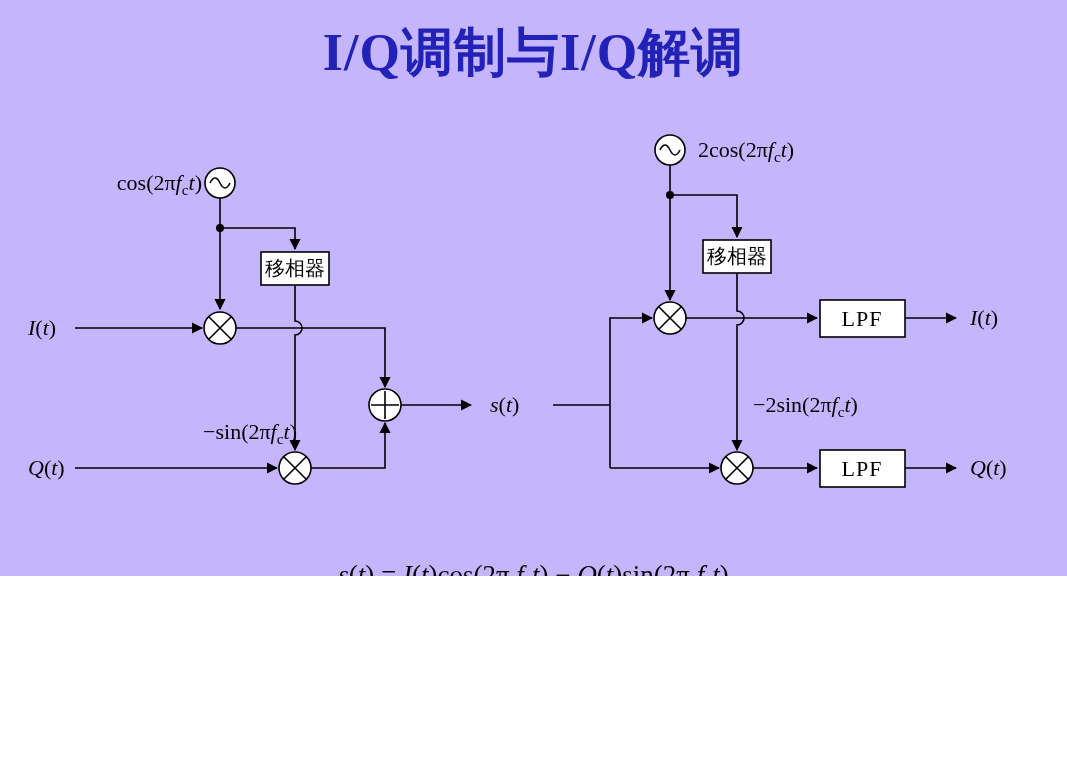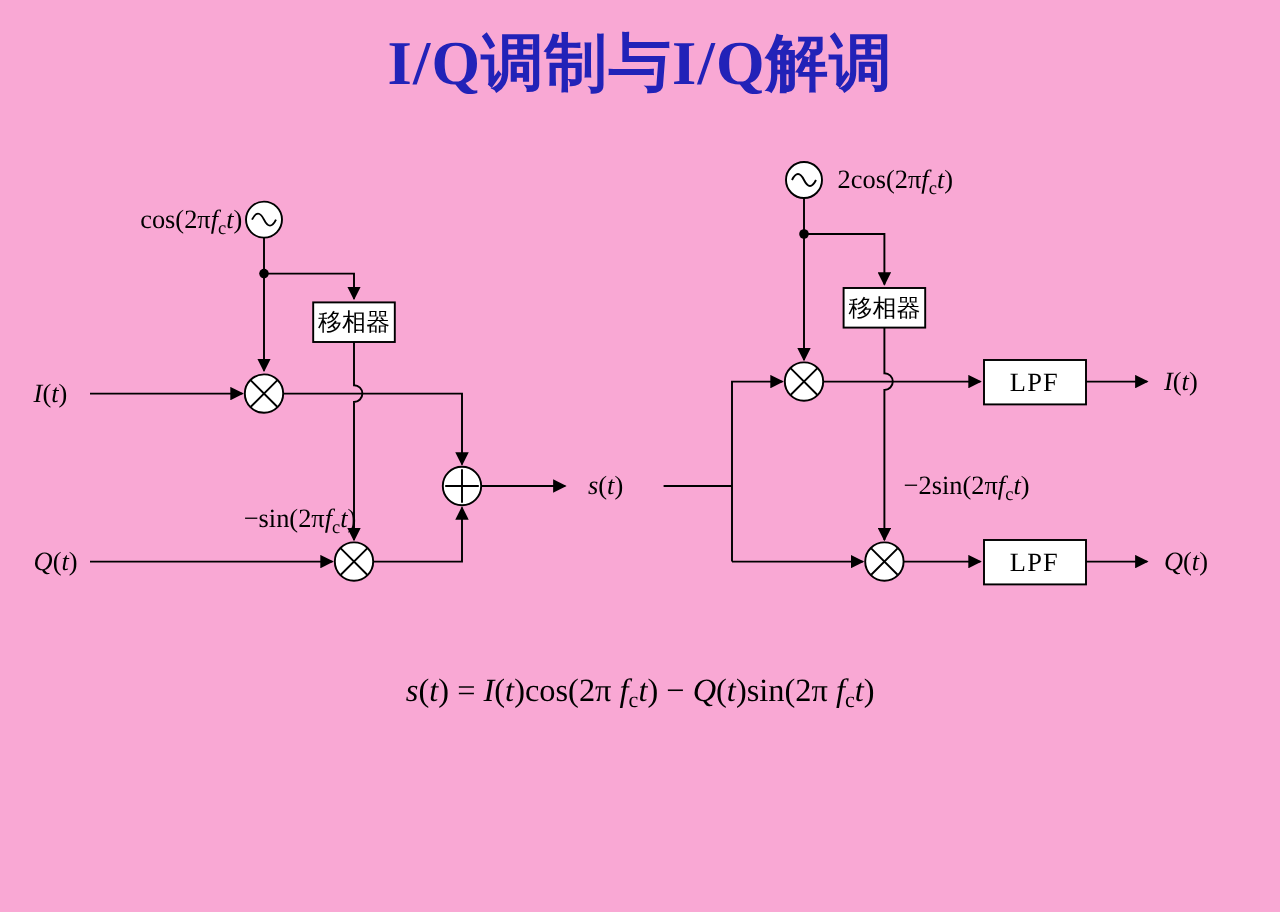--- a/index.html
+++ b/index.html
@@ -1,18 +1,18 @@
 <!DOCTYPE html>
 <html><head>
 <meta charset="utf-8">
 <style>
   * { margin:0; padding:0; box-sizing:border-box; }
   html,body { background:#ffffff; }
   body { width:1067px; height:760px; font-family:"Liberation Serif", serif; color:#000; }
-  .page { position:relative; width:1067px; height:760px; background:#f9a8d4; overflow:hidden; }
+  .page { position:relative; width:1067px; height:576px; background:#c4b5fd; overflow:hidden; }
   .title {
     position:absolute; top:18px; left:0; width:100%;
     text-align:center; font-weight:bold; font-size:52px; letter-spacing:1px;
     color:#2222b8; font-family:"Liberation Serif", serif;
   }
   svg.diagram { position:absolute; top:0; left:0; }
   svg.diagram text { font-family:"Liberation Serif", serif; font-size:22px; fill:#000; }
   svg.diagram text.boxlabel { font-size:20px; }
   svg.diagram text.lpflabel { font-size:22px; letter-spacing:1px; }
   .equation {

